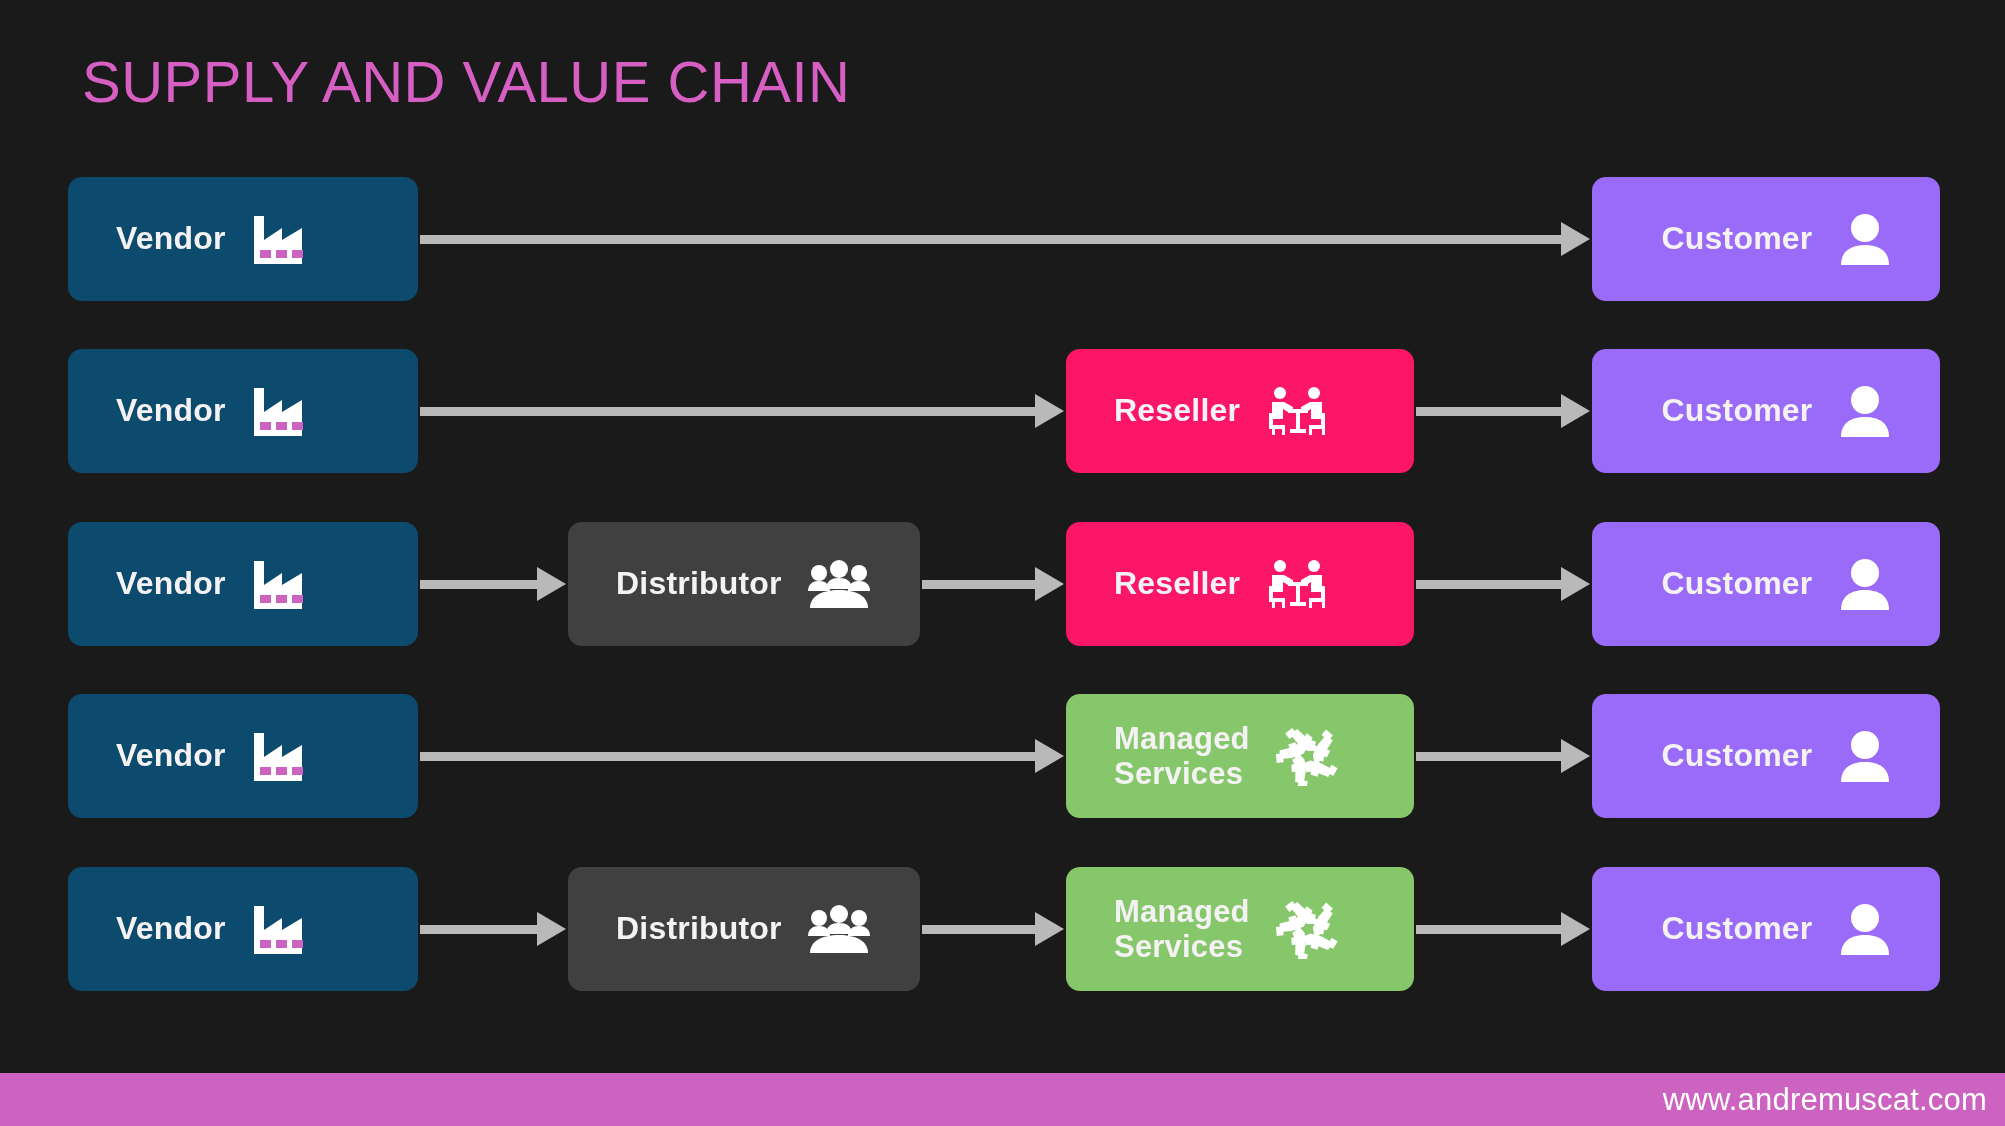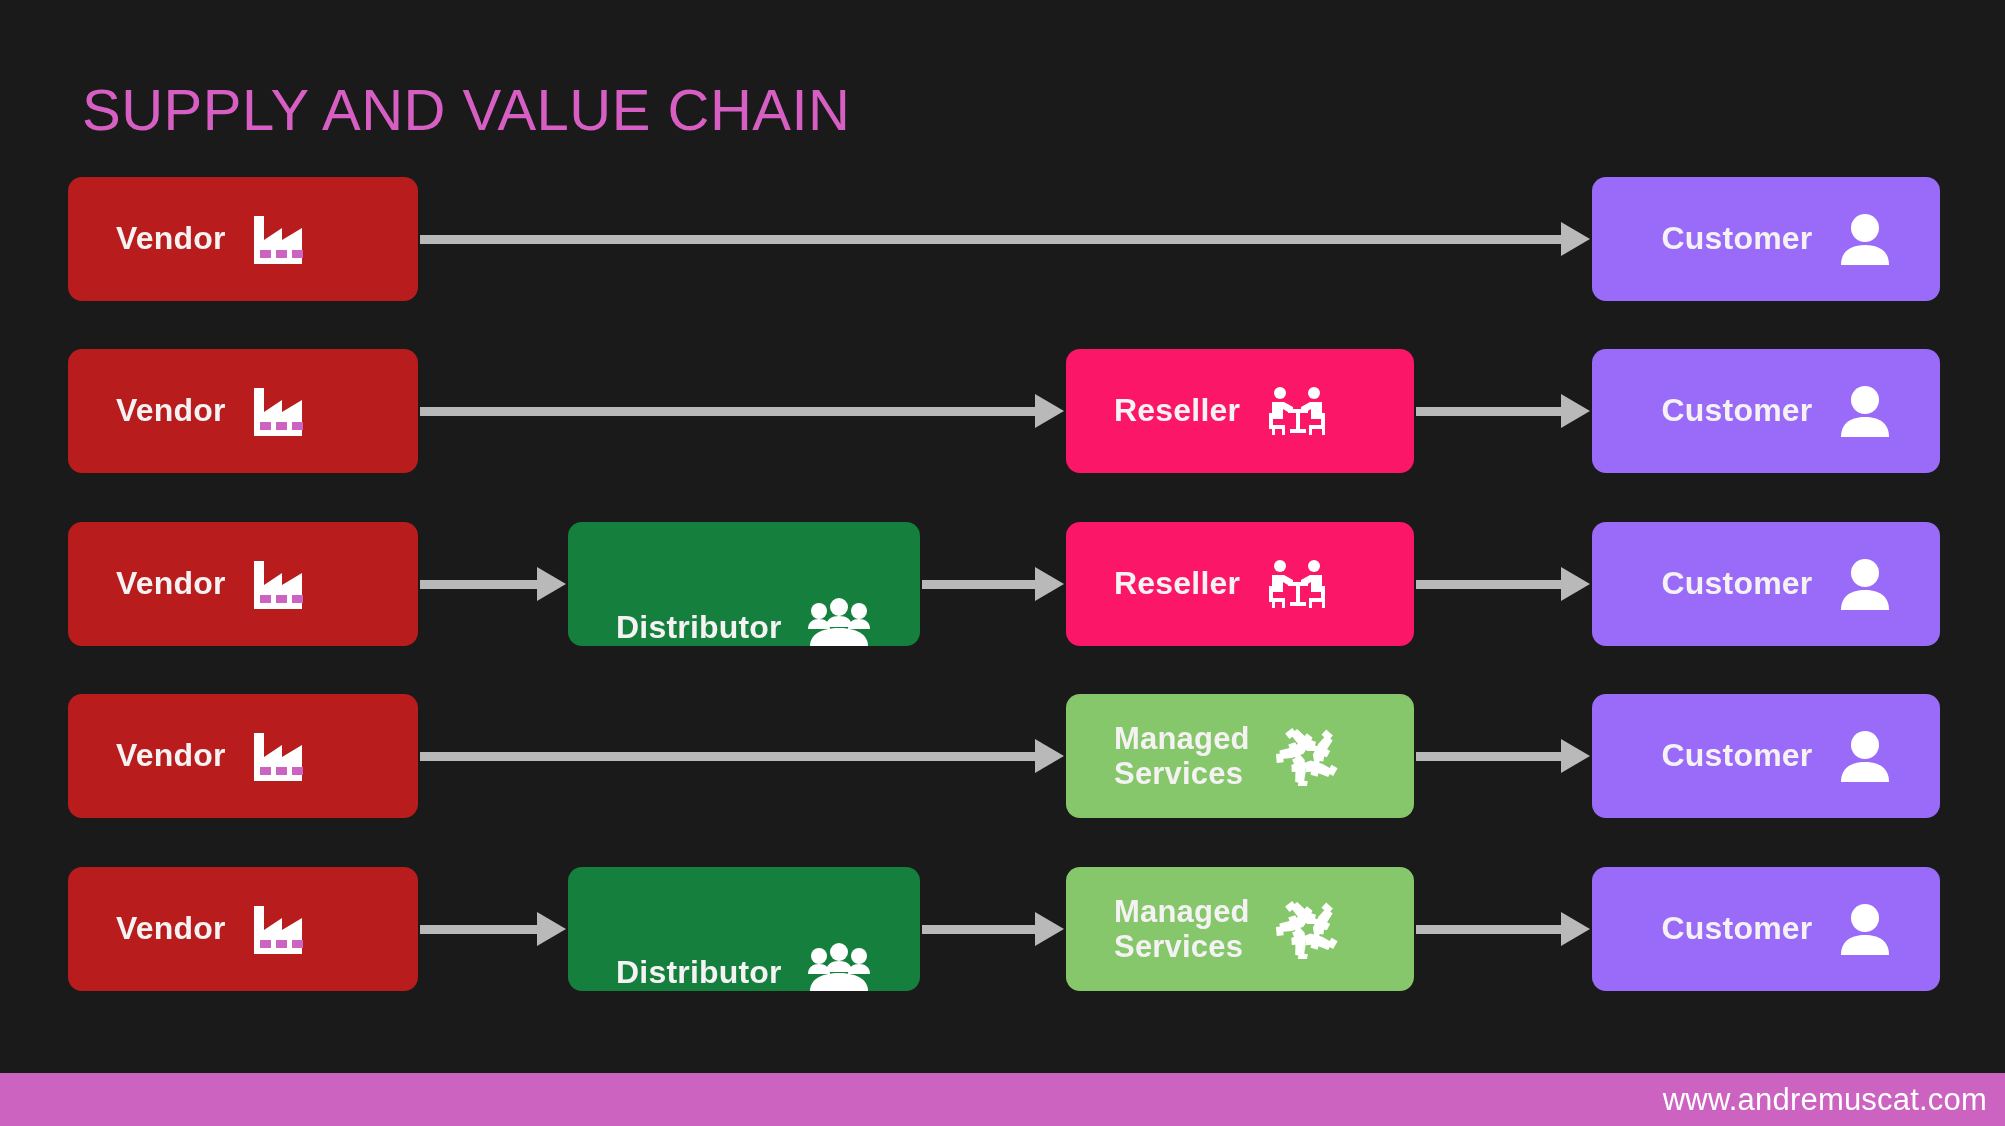--- a/index.html
+++ b/index.html
@@ -20,21 +20,20 @@
   
   .title {
     position: absolute;
     left: 82px;
     top: 48px;
     font-size: 58px;
     font-weight: 400;
     letter-spacing: 0.5px;
     color: #d75fc4;
     white-space: nowrap;
-    margin-top: 28px;
   }
 
   
   .diagram {
     position: absolute;
     left: 0;
     top: 163px;
     width: 2005px;
     height: 850px;
   }
@@ -81,22 +80,22 @@
   }
   .node-icon svg { display: block; }
 
   
   .col-vendor      { left: 68px;   width: 350px; }
   .col-distributor { left: 568px;  width: 352px; }
   .col-mid         { left: 1066px; width: 348px; }
   .col-customer    { left: 1592px; width: 348px; justify-content: center; }
 
   
-  .c-vendor      { background: #b91c1c; }
-  .c-distributor { background: #15803d; align-items: flex-end; }
+  .c-vendor      { background: #0c4a6e; }
+  .c-distributor { background: #404040; }
   .c-reseller    { background: #fb1667; }
   .c-managed     { background: #85c76a; }
   .c-customer    { background: #9a6bf8; }
 
   
   .c-managed .node-label { font-size: 31px; line-height: 1.14; }
 
   
   .arrow {
     position: absolute;

